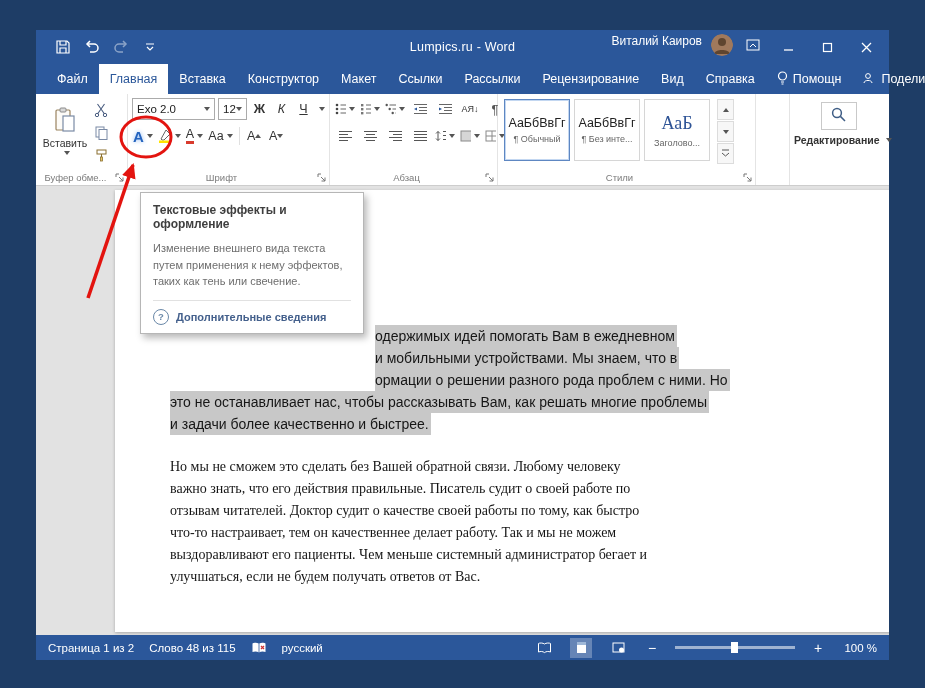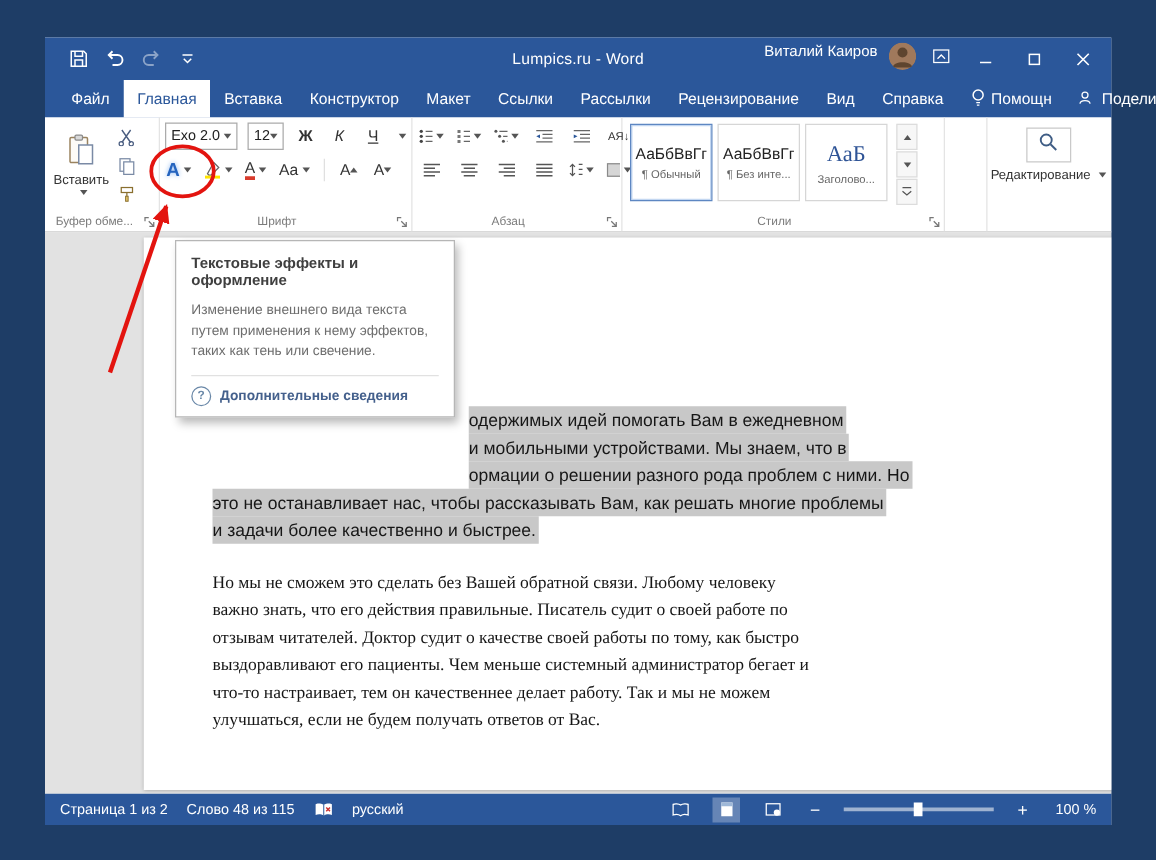--- a/index.html
+++ b/index.html
@@ -28,21 +28,21 @@
   .ribbon{height:92px;background:#fff;border-bottom:1px solid #cdcdcd;display:flex;align-items:stretch;padding:0 2px;box-sizing:border-box;}
   .group{position:relative;border-right:1px solid #e4e4e4;padding:3px 4px 16px;box-sizing:border-box;}
   .glabel{position:absolute;bottom:2px;left:0;right:14px;text-align:center;font-size:9.5px;color:#7b7b7b;white-space:nowrap;}
   .launcher{position:absolute;right:2px;bottom:2px;cursor:pointer;display:flex;}
   .g-clip{width:90px;}.g-font{width:202px;}.g-par{width:168px;}.g-sty{width:258px;}
   .g-edit{width:98px;margin-left:auto;border-right:none;border-left:1px solid #e4e4e4;}
   .cliprow{display:flex;}
   .pastebtn{width:46px;height:68px;display:flex;flex-direction:column;align-items:center;justify-content:center;gap:2px;font-size:10.5px;color:#333;cursor:pointer;}
   .smallcol{display:flex;flex-direction:column;gap:4px;padding-top:3px;}
   .sbtn{width:26px;height:19px;display:flex;align-items:center;justify-content:center;cursor:pointer;}
-  .fgrow1,.fgrow2,.pgrow1,.pgrow2{display:flex;align-items:center;gap:8px;height:24px;}
+  .fgrow1,.fgrow2,.pgrow1,.pgrow2{display:flex;align-items:center;gap:3px;height:24px;}
   .fgrow2,.pgrow2{margin-top:2px;height:26px;}
   .combo{height:20px;border:1px solid #ababab;background:#fff;display:flex;align-items:center;font-size:11.5px;color:#222;padding:0 4px;cursor:pointer;box-sizing:content-box;}
   .combo .dd{margin-left:auto;}
   .c-name{width:100px;}.c-size{width:26px;}
   .tbtn{min-width:17px;height:21px;display:flex;align-items:center;justify-content:center;font-size:12.5px;color:#333;cursor:pointer;padding:0 1px;}
   .b{font-weight:bold;}.i{font-style:italic;}.u{text-decoration:underline;}
   .fx{color:#2463be;font-weight:bold;font-size:15px;text-shadow:0 0 4px #8ab6f0;}
   .fcolor{border-bottom:3px solid #d83b2d;line-height:13px;}
   .dd{width:0;height:0;border-left:3.5px solid transparent;border-right:3.5px solid transparent;border-top:4px solid #555;display:inline-block;margin-left:3px;}
   .ibtn{height:21px;min-width:20px;display:flex;align-items:center;justify-content:center;cursor:pointer;padding:0 1px;}
@@ -55,21 +55,21 @@
   .card.selected{border-color:#5e87c2;box-shadow:inset 0 0 0 1px #c3d7f1;}
   .prev{font-size:12.5px;color:#222;white-space:nowrap;}
   .card.head .prev{font-family:"Liberation Serif","DejaVu Serif",serif;font-size:18px;color:#2f5496;}
   .cap{font-size:9px;color:#666;white-space:nowrap;}
   .styscroll{display:flex;flex-direction:column;gap:1px;margin-left:3px;}
   .scr{width:15px;height:19px;border:1px solid #dcdcdc;background:#f7f7f7;display:flex;align-items:center;justify-content:center;cursor:pointer;}
   .tri-up{width:0;height:0;border-left:3.5px solid transparent;border-right:3.5px solid transparent;border-bottom:4px solid #555;}
   .tri-dn{width:0;height:0;border-left:3.5px solid transparent;border-right:3.5px solid transparent;border-top:4px solid #555;}
 
   .searchbtn{width:34px;height:26px;border:1px solid #c9c9c9;margin:5px auto 4px;display:flex;align-items:center;justify-content:center;cursor:pointer;background:#fff;}
-  .edlabel{display:flex;align-items:center;justify-content:center;gap:3px;font-size:10.5px;color:#333;cursor:pointer;}
+  .edlabel{display:flex;align-items:center;justify-content:flex-start;gap:3px;font-size:10.5px;color:#333;cursor:pointer;font-weight:bold;}
 
   
   .docarea{position:absolute;top:156px;bottom:25px;left:0;right:0;background:#e2e2e2;overflow:hidden;}
   .page{position:absolute;left:79px;top:4px;width:832px;height:442px;background:#fff;box-shadow:0 1px 3px rgba(0,0,0,.25);overflow:hidden;}
   .textblock{margin:135px 25px 0 55px;font-size:14px;line-height:22px;color:#161616;}
   .line{height:22px;white-space:nowrap;}
   .indent{padding-left:205px;}
   .sel{background:#c8c8c8;display:inline-block;padding:0 2px 0 0;}
   .para2{margin-top:21px;font-family:Liberation Serif, serif;}
 
@@ -473,22 +473,22 @@
         <div class="textblock">
           <div class="line indent"><span class="sel">одержимых идей помогать Вам в ежедневном</span></div>
           <div class="line indent"><span class="sel">и мобильными устройствами. Мы знаем, что в</span></div>
           <div class="line indent"><span class="sel">ормации о решении разного рода проблем с ними. Но</span></div>
           <div class="line"><span class="sel">это не останавливает нас, чтобы рассказывать Вам, как решать многие проблемы</span></div>
           <div class="line"><span class="sel">и задачи более качественно и быстрее.</span></div>
           <div class="para2">
             <div class="line"><span>Но мы не сможем это сделать без Вашей обратной связи. Любому человеку</span></div>
             <div class="line"><span>важно знать, что его действия правильные. Писатель судит о своей работе по</span></div>
             <div class="line"><span>отзывам читателей. Доктор судит о качестве своей работы по тому, как быстро</span></div>
+            <div class="line"><span>что-то настраивает, тем он качественнее делает работу. Так и мы не можем</span></div>
             <div class="line"><span>выздоравливают его пациенты. Чем меньше системный администратор бегает и</span></div>
-            <div class="line"><span>что-то настраивает, тем он качественнее делает работу. Так и мы не можем</span></div>
             <div class="line"><span>улучшаться, если не будем получать ответов от Вас.</span></div>
           </div>
         </div>
       </div>
     </div>
 
     <div class="statusbar">
       <span class="sbitem">Страница 1 из 2</span>
       <span class="sbitem">Слово 48 из 115</span>
       <span class="sbitem">

